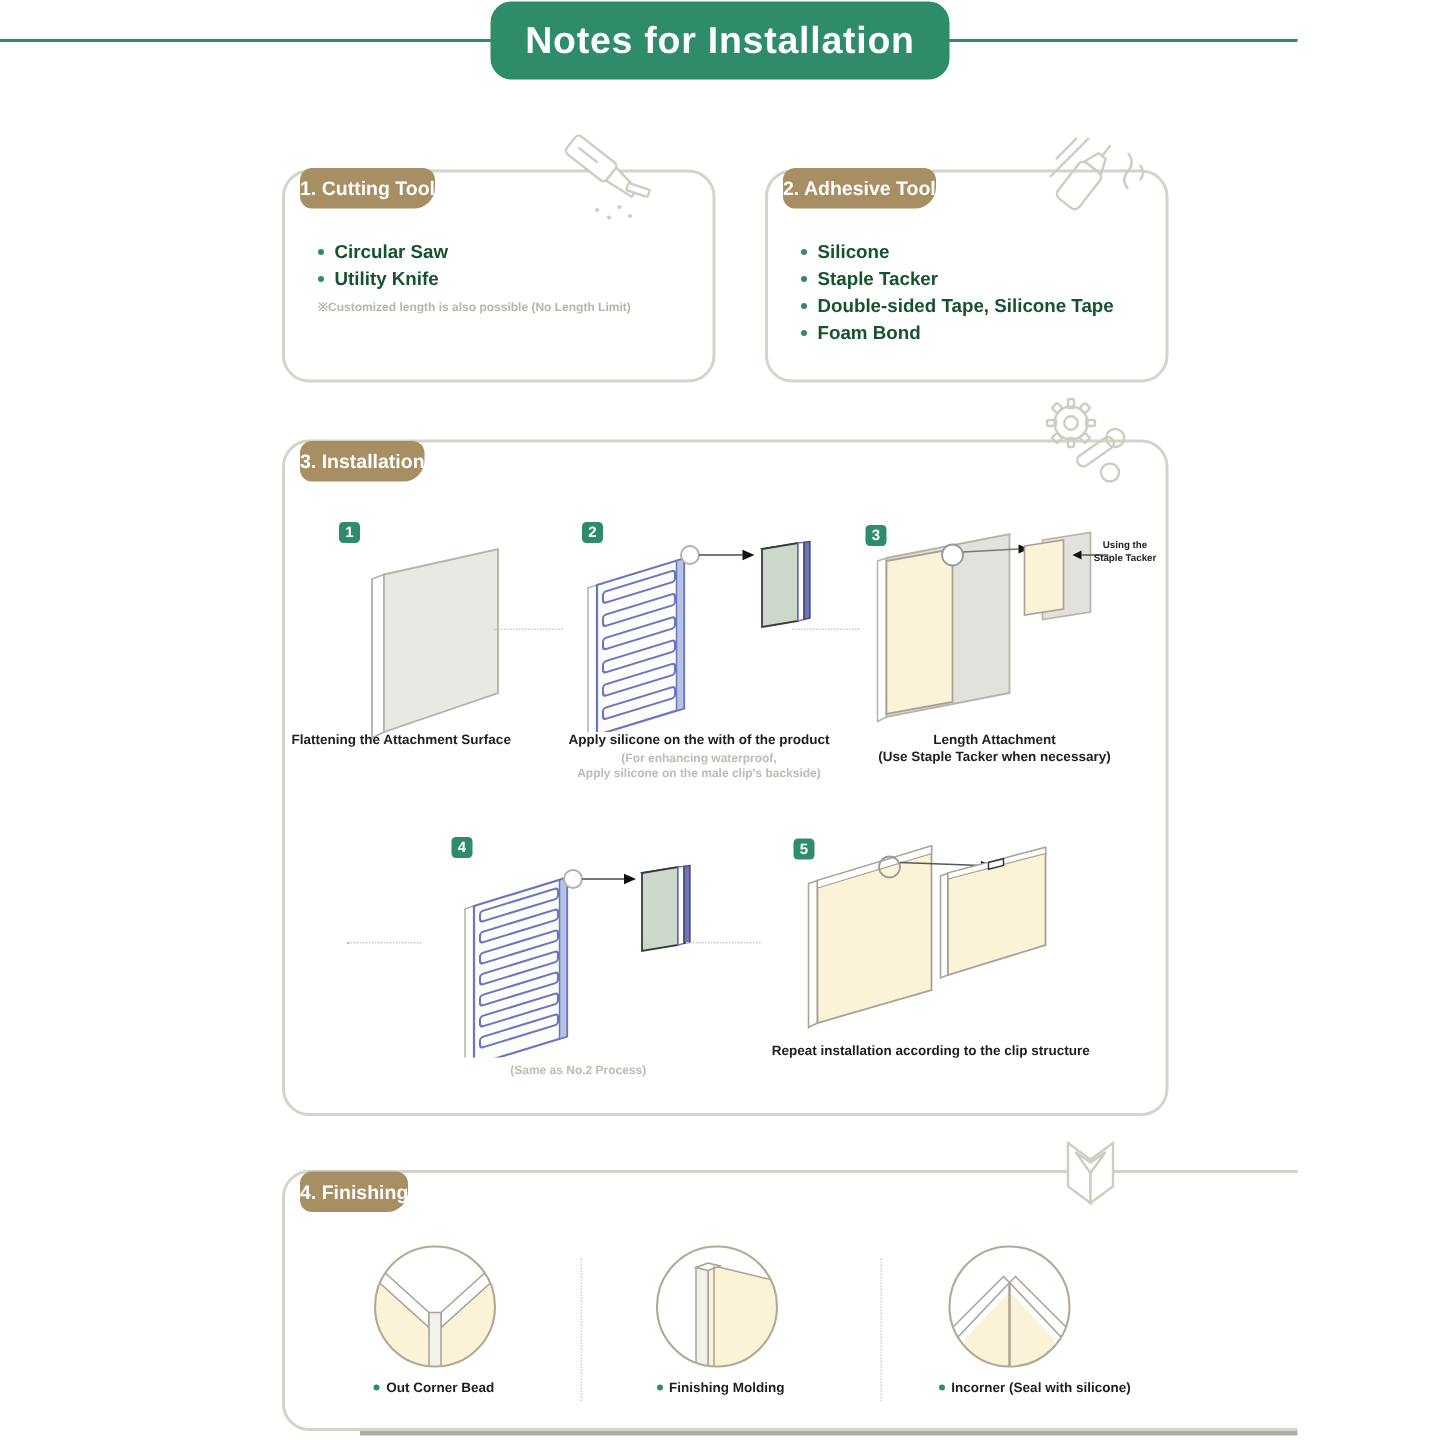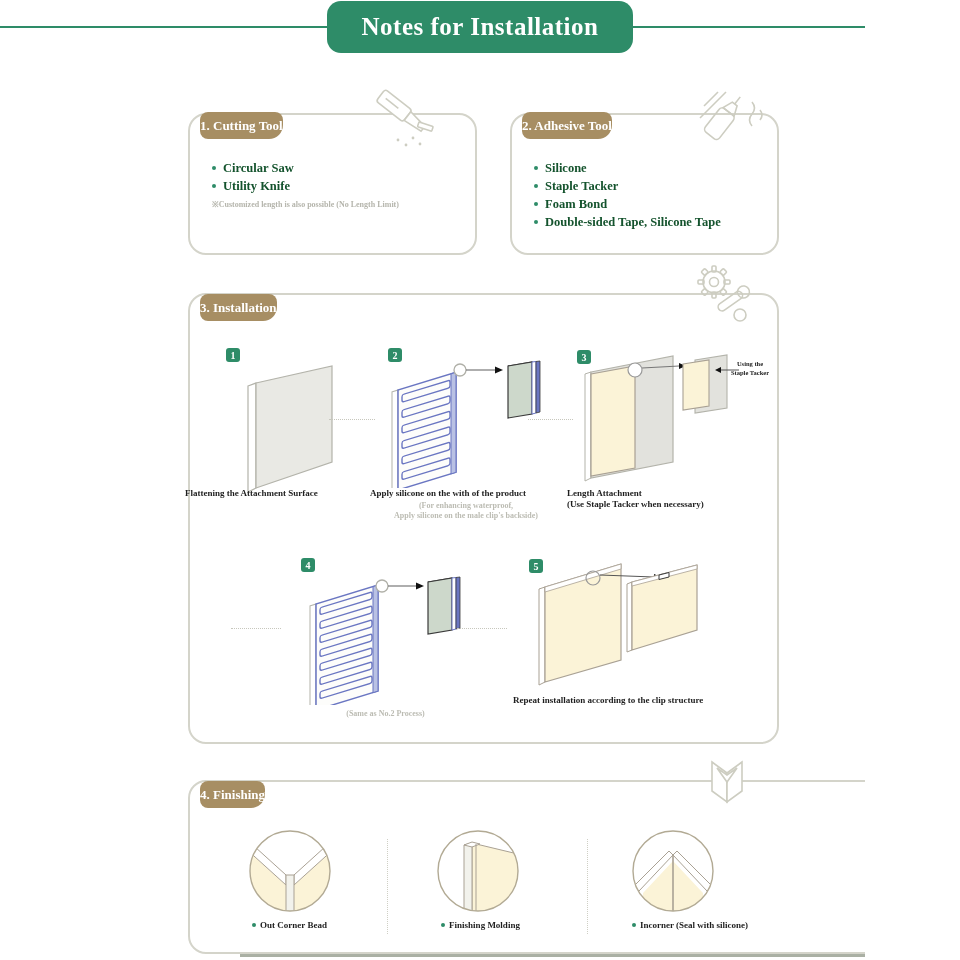--- a/index.html
+++ b/index.html
@@ -1,17 +1,17 @@
 <!DOCTYPE html>
 <html><head>
 <meta charset="utf-8">
 <style>
   html,body{margin:0;padding:0;background:#fff;}
   .canvas{position:relative;width:865px;height:960px;background:#fff;overflow:hidden;
-          font-family:Liberation Serif, serif;}
+          font-family:Liberation Sans, sans-serif;}
   
   .hline{position:absolute;left:0;top:26px;width:960px;height:2px;background:#2e8c68;}
   .title{position:absolute;left:327px;top:1px;width:306px;height:52px;background:#2e8c68;
          border-radius:14px;color:#fff;font-size:25px;font-weight:bold;letter-spacing:.5px;
          display:flex;align-items:center;justify-content:center;}
   
   .pbox{position:absolute;border:2px solid #d4d4ca;border-radius:18px;background:#fff;}
   #box1{left:188px;top:113px;width:285px;height:138px;}
   #box2{left:510px;top:113px;width:265px;height:138px;}
   #box3{left:188px;top:293px;width:587px;height:447px;}
@@ -29,21 +29,21 @@
   #list1{left:212px;top:159px;}
   #list2{left:534px;top:159px;}
   .note{position:absolute;font-size:8px;color:#b5b5ac;font-weight:bold;}
   #note1{left:212px;top:198px;}
   
   .badge{position:absolute;width:14px;height:14px;background:#2e8c68;color:#fff;border-radius:3px;
          font-size:10px;font-weight:bold;display:flex;align-items:center;justify-content:center;}
   #b1{left:226px;top:348px;} #b2{left:388px;top:348px;} #b3{left:577px;top:350px;}
   #b4{left:301px;top:558px;} #b5{left:529px;top:559px;}
   
-  .cap{position:absolute;font-size:9px;font-weight:bold;color:#1e1e1e;text-align:left;line-height:11px;}
+  .cap{position:absolute;font-size:9px;font-weight:bold;color:#1e1e1e;text-align:center;line-height:11px;}
   .subcap{position:absolute;font-size:8px;font-weight:bold;color:#bcbcb3;text-align:center;line-height:10px;}
   #cap1{left:185px;top:488px;width:165px;}
   #cap2{left:370px;top:488px;width:192px;}
   #sub2{left:370px;top:501px;width:192px;}
   #cap3{left:567px;top:488px;width:192px;}
   #cap4{left:283px;top:695px;width:205px;}
   #sub4{left:283px;top:709px;width:205px;}
   #cap5{left:513px;top:695px;width:215px;}
   .annot{position:absolute;left:724px;top:359px;width:52px;font-size:6.5px;font-weight:bold;
          color:#1e1e1e;text-align:center;line-height:9px;}
@@ -83,22 +83,22 @@
 
   <ul class="toollist" id="list1">
     <li><span class="dot"></span><span>Circular Saw</span></li>
     <li><span class="dot"></span><span>Utility Knife</span></li>
   </ul>
   <div class="note" id="note1">※Customized length is also possible (No Length Limit)</div>
 
   <ul class="toollist" id="list2">
     <li><span class="dot"></span><span>Silicone</span></li>
     <li><span class="dot"></span><span>Staple Tacker</span></li>
+    <li><span class="dot"></span><span>Double-sided Tape, Silicone Tape</span></li>
     <li><span class="dot"></span><span>Foam Bond</span></li>
-    <li><span class="dot"></span><span>Double-sided Tape, Silicone Tape</span></li>
   </ul>
 
   <svg class="ill" style="left:368px;top:88px" width="74" height="66">
     <g fill="#fff" stroke="#cdcdc1" stroke-width="1.6">
       <g transform="rotate(38 36 26)">
         <rect x="6" y="18" width="34" height="15" rx="3"></rect>
         <polygon points="40,20 60,23 60,29 40,31"></polygon>
         <line x1="12" y1="25" x2="28" y2="25"></line>
       </g>
       <rect x="50" y="36" width="15" height="5" rx="1" transform="rotate(18 57 38)"></rect>

